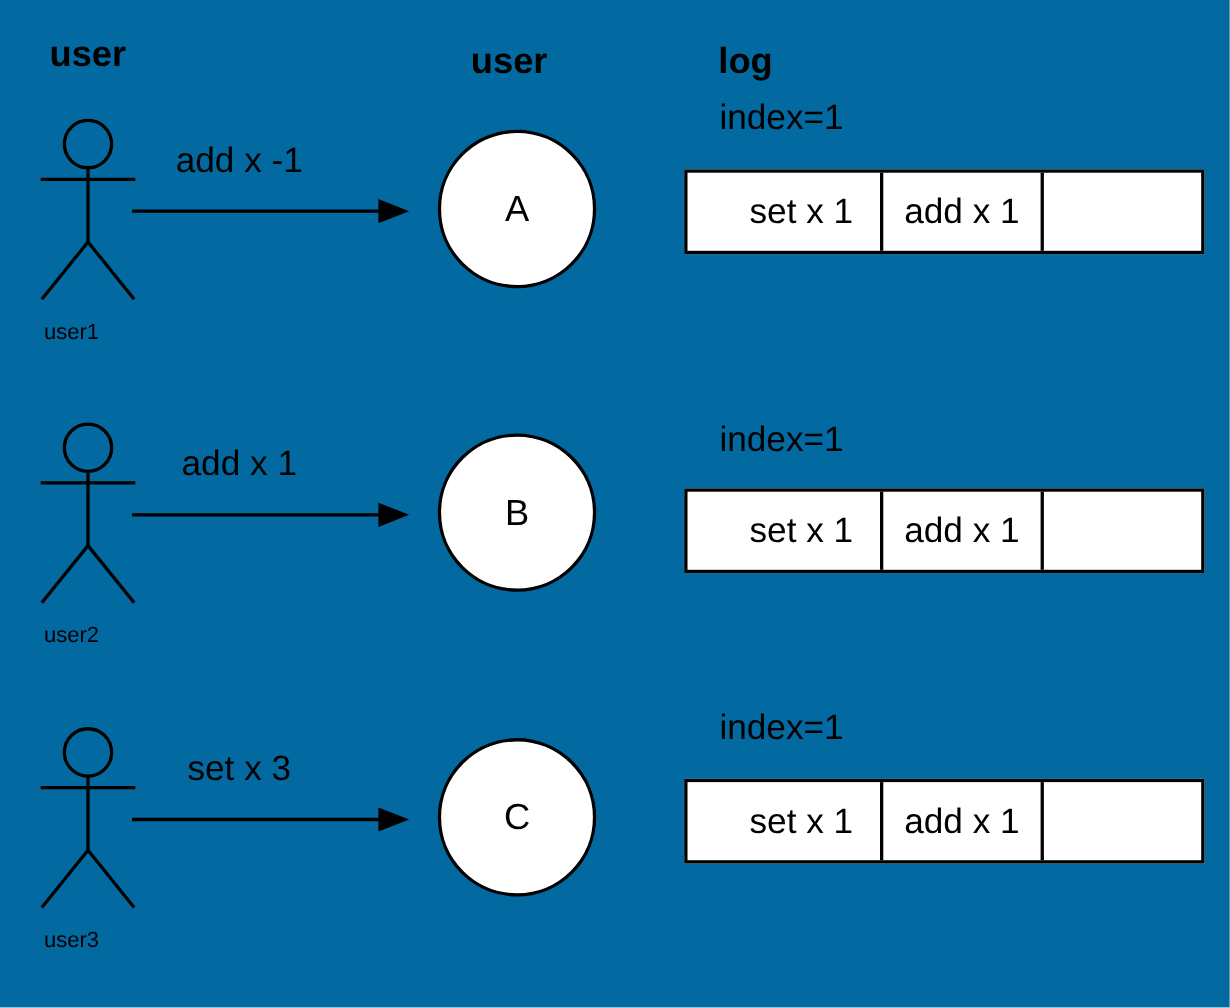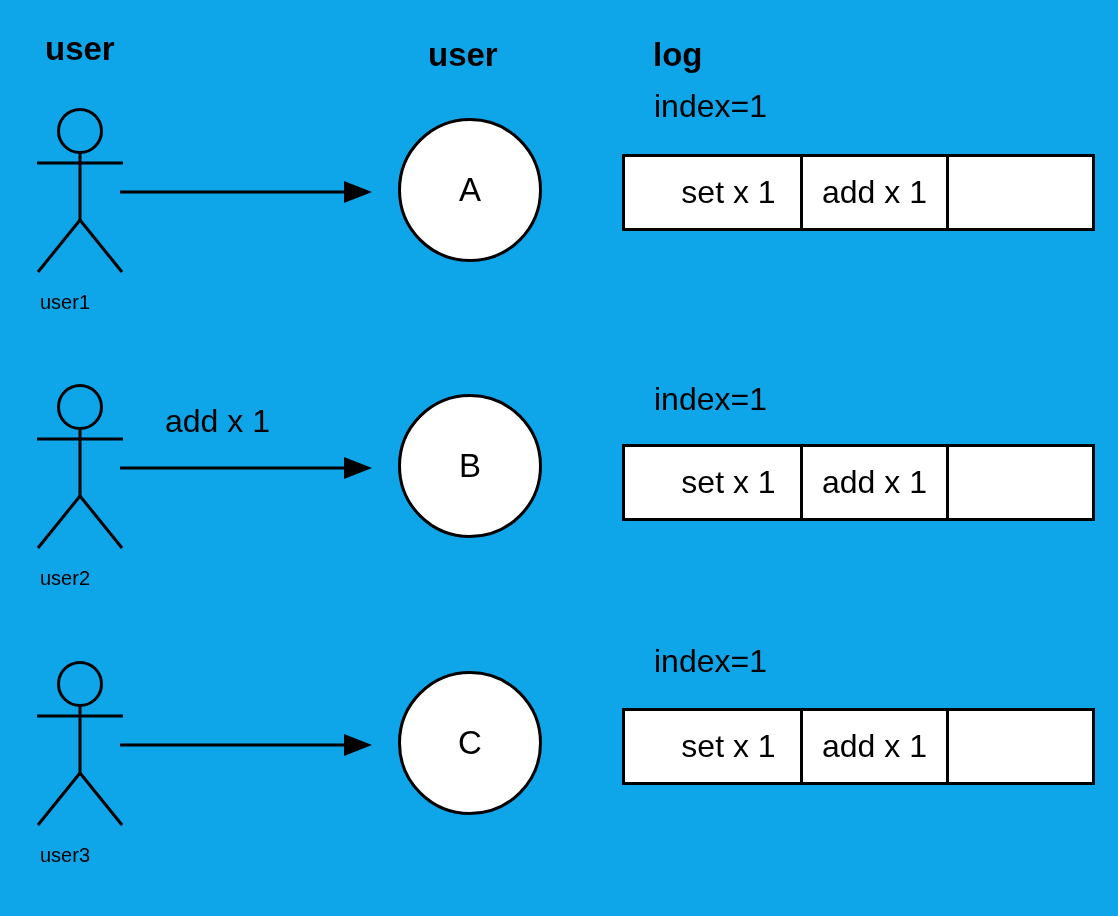--- a/index.html
+++ b/index.html
@@ -1,20 +1,20 @@
 <!DOCTYPE html>
 <html><head>
 <meta charset="utf-8">
 <style>
   html, body { margin: 0; padding: 0; background: #ffffff; }
   .canvas {
     position: relative;
     width: 1118px;
     height: 916px;
-    background: #0ea5e9;
+    background: #0369a1;
     color: #000000;
     font-family: "Liberation Sans", sans-serif;
     overflow: hidden;
   }
   .hdr {
     position: absolute;
     font-size: 33px;
     font-weight: bold;
     line-height: 1.05;
     white-space: nowrap;
@@ -92,20 +92,21 @@
 
   <div class="row r0">
     <svg class="actor-svg" viewBox="0 0 100 190">
       <circle cx="50" cy="31" r="21.5"></circle>
       <line x1="7" y1="63" x2="93" y2="63"></line>
       <line x1="50" y1="52.5" x2="50" y2="120"></line>
       <line x1="50" y1="120" x2="8" y2="172"></line>
       <line x1="50" y1="120" x2="92" y2="172"></line>
     </svg>
     <div class="actor-label">user1</div>
+    <div class="msg-label">add x -1</div>
     <svg class="arrow-svg" viewBox="0 0 260 32">
       <line x1="4" y1="16" x2="229" y2="16"></line>
       <polygon points="228,5 256,16 228,27"></polygon>
     </svg>
     <div class="node-circle">
       <span>A</span>
     </div>
     <div class="index-label">index=1</div>
     <div class="log-table">
       <div class="log-cell">set x 1</div>
@@ -141,20 +142,21 @@
 
   <div class="row r2">
     <svg class="actor-svg" viewBox="0 0 100 190">
       <circle cx="50" cy="31" r="21.5"></circle>
       <line x1="7" y1="63" x2="93" y2="63"></line>
       <line x1="50" y1="52.5" x2="50" y2="120"></line>
       <line x1="50" y1="120" x2="8" y2="172"></line>
       <line x1="50" y1="120" x2="92" y2="172"></line>
     </svg>
     <div class="actor-label">user3</div>
+    <div class="msg-label">set x 3</div>
     <svg class="arrow-svg" viewBox="0 0 260 32">
       <line x1="4" y1="16" x2="229" y2="16"></line>
       <polygon points="228,5 256,16 228,27"></polygon>
     </svg>
     <div class="node-circle">
       <span>C</span>
     </div>
     <div class="index-label">index=1</div>
     <div class="log-table">
       <div class="log-cell">set x 1</div>

